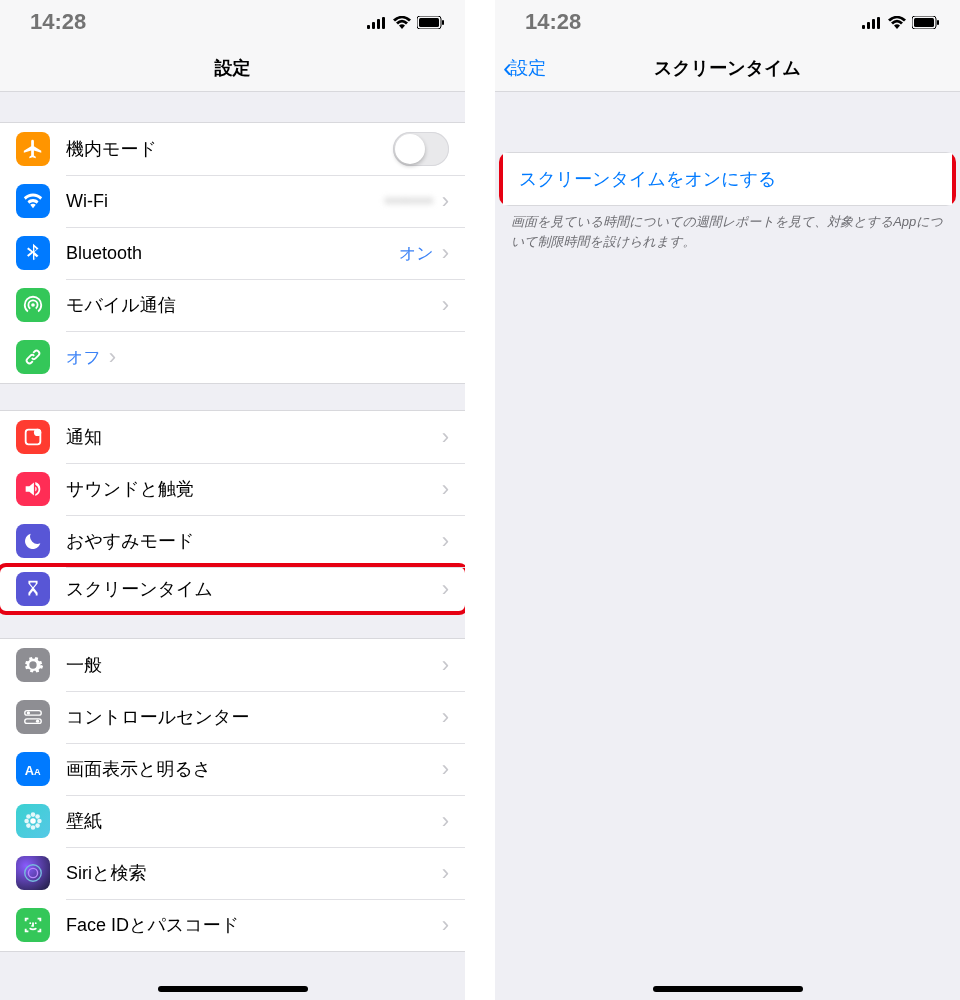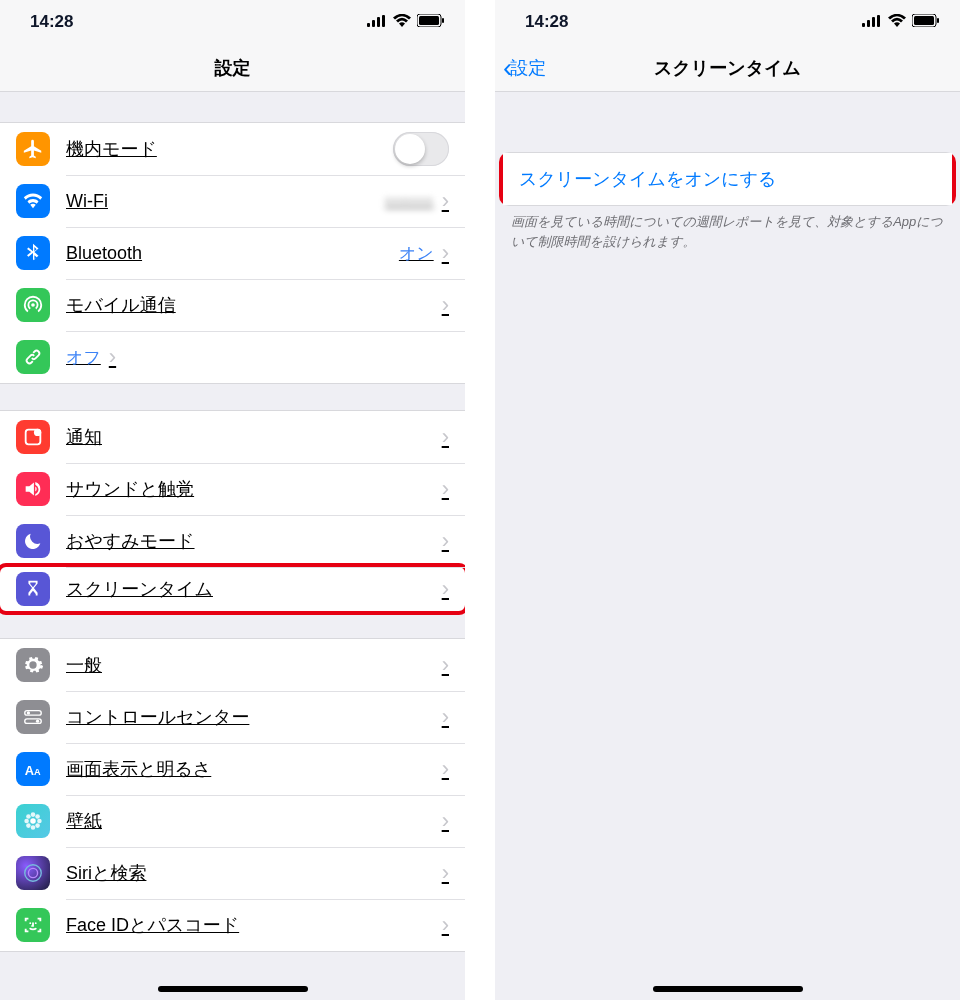--- a/index.html
+++ b/index.html
@@ -19,23 +19,23 @@
     background: #efeff4;
     position: relative;
     overflow: hidden;
   }
   .status-bar {
     height: 44px;
     display: flex;
     align-items: center;
     justify-content: space-between;
     padding: 0 20px 0 30px;
-    font-size: 17px;
+    font-size: 22px;
     font-weight: 600;
-    color: #0f172a;
+    color: #737373;
     background: #f7f7f8;
   }
   .status-right { display: flex; align-items: center; gap: 6px; }
   .nav-bar {
     height: 48px;
     background: #f7f7f8;
     border-bottom: 1px solid #d8d8dc;
     display: flex;
     align-items: center;
     justify-content: center;
@@ -55,21 +55,20 @@
   .settings-list { background: #efeff4; }
   .group { margin-top: 26px; background: #fff; border-top: 1px solid #d8d8dc; border-bottom: 1px solid #d8d8dc; }
   .group:first-of-type { margin-top: 30px; }
   .row {
     display: flex;
     align-items: center;
     min-height: 52px;
     padding: 0 16px 0 16px;
     position: relative;
     background: #fff;
-    text-decoration: underline;
   }
   .row + .row::before {
     content: "";
     position: absolute;
     left: 66px; right: 0; top: 0;
     height: 1px;
     background: #e0e0e4;
   }
   .row-icon {
     width: 34px; height: 34px;

